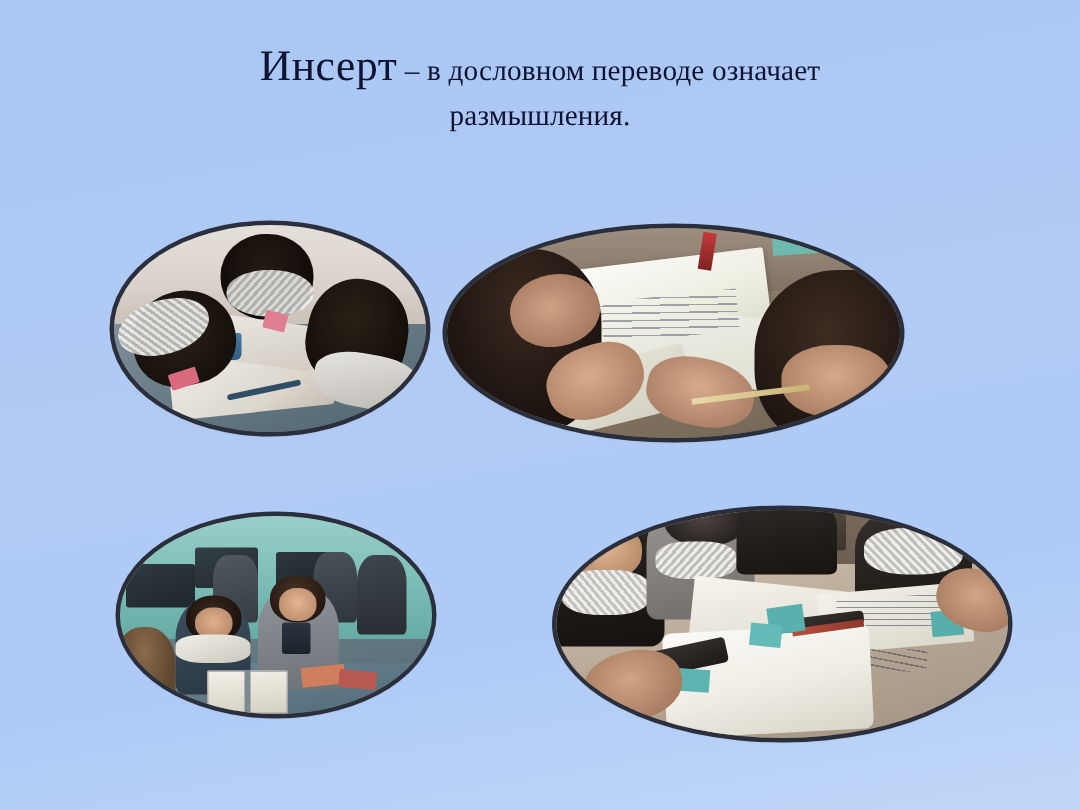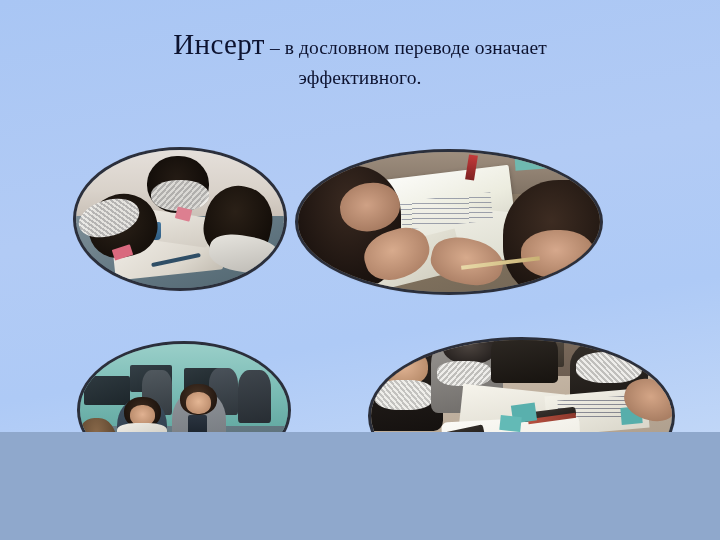--- a/index.html
+++ b/index.html
@@ -4,21 +4,21 @@
 <title>Insert slide</title>
 <style>
   html, body {
     margin: 0;
     padding: 0;
     background: #8fa8cc;
   }
   #slide {
     position: relative;
     width: 720px;
-    height: 432px;
+    height: 540px;
     overflow: hidden;
     background: linear-gradient(170deg, #a9c6f4 0%, #b2cbf5 45%, #aecaf6 72%, #c0d6f7 100%);
     font-family: "Liberation Serif", "DejaVu Serif", serif;
   }
 
   
   #title-block {
     position: absolute;
     left: 26px;
     top: 26px;
@@ -252,21 +252,21 @@
   #photo-4 .chair     { left:44%; top:-4%; width:20%; height:22%;
                         background: linear-gradient(170deg,#5d5348,#3b342c); border-radius:2px; }
 </style>
 </head>
 <body>
 
 <div id="slide">
 
   <div id="title-block">
     <span class="lead">Инсерт</span><span class="rest"> – в дословном переводе означает</span>
-    <span class="line3">эффективного.</span>
+    <span class="line3">размышления.</span>
   </div>
 
   <div class="photo" id="photo-1">
     <div class="scene">
       <div class="el bg-wall"></div>
       <div class="el desk"></div>
       <div class="el papers"></div>
       <div class="el paper2"></div>
       <div class="el plate"></div>
       <div class="el cup"></div>

